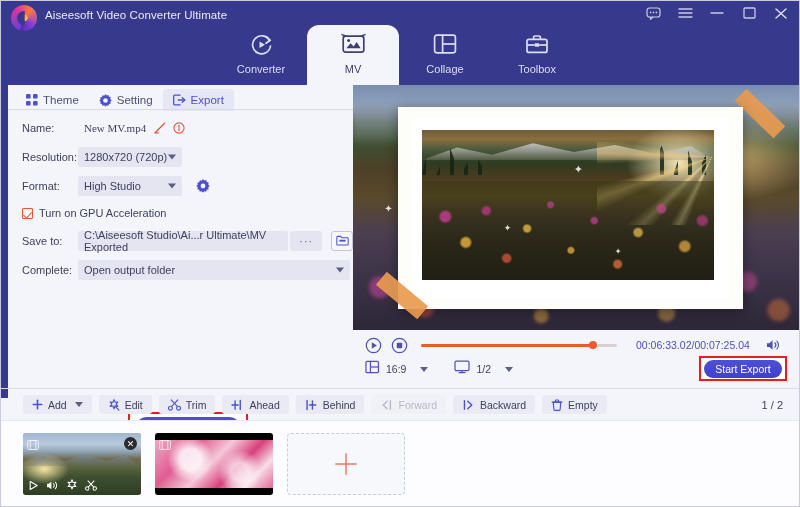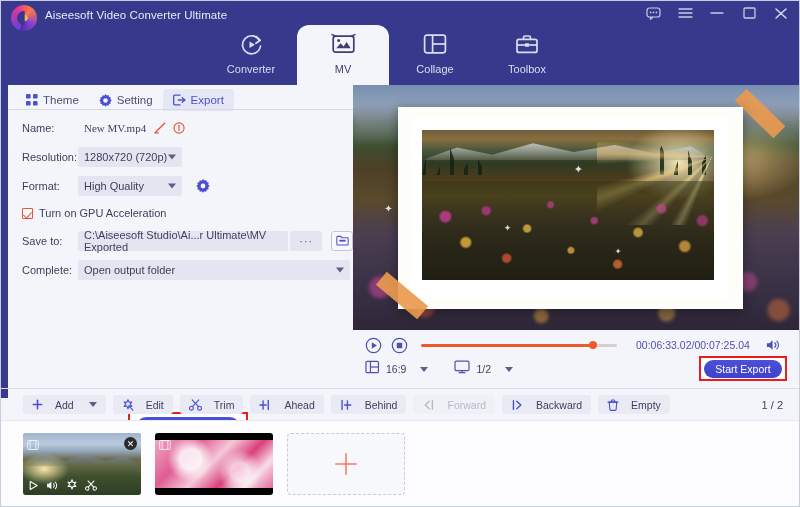--- a/index.html
+++ b/index.html
@@ -50,21 +50,21 @@
   }
   .winbtn {
     width: 16px; height: 16px;
     display: flex; align-items: center; justify-content: center;
     cursor: pointer;
   }
   .winbtn svg { display: block; }
 
   
   .mainnav {
-    position: absolute; left: 204px; top: 24px;
+    position: absolute; left: 214px; top: 24px;
     display: flex; align-items: flex-end; height: 60px;
   }
   .navtab {
     width: 92px; height: 60px;
     display: flex; flex-direction: column;
     align-items: center; justify-content: flex-start;
     padding-top: 6px;
     cursor: pointer; position: relative;
   }
   .navtab .navlabel {
@@ -373,21 +373,21 @@
   }
 
   
   .toolbar {
     position:absolute; left:0; top:388px; width:800px; height:31px;
     display:flex; align-items:center; padding-left:22px; gap:7px;
   }
   .tbtn {
     height:19px; padding:0 9px;
     background:#e9eaf4; border-radius:3px;
-    display:flex; align-items:center; gap:12px;
+    display:flex; align-items:center; gap:5px;
     font-size:10.5px; color:#3c3f5e; cursor:pointer;
   }
   .tbtn.disabled { color:#b6b8ca; background:#f0f1f7; cursor:default; }
   .tbtn svg { display:block; }
   .pageind {
     position:absolute; right:18px; top:50%; transform:translateY(-50%);
     font-size:11px; color:#3c3f5e;
   }
 
   
@@ -614,21 +614,21 @@
         <div class="flabel">Resolution:</div>
         <div class="fselect w-res">
           <span>1280x720 (720p)</span>
           <span class="caret"></span>
         </div>
       </div>
 
       <div class="frow">
         <div class="flabel">Format:</div>
         <div class="fselect w-qual">
-          <span>High Quality</span>
+          <span>High Studio</span>
           <span class="caret"></span>
         </div>
         <span class="iconbtn" style="margin-left:14px">
           <svg width="14" height="14" viewBox="0 0 14 14">
               <path fill="#4b4fd0" d="M7 0l1.3 1.5 1.9-.5.6 1.9 1.9.6-.5 1.9L13.7 7l-1.5 1.3.5 1.9-1.9.6-.6 1.9-1.9-.5L7 13.7l-1.3-1.5-1.9.5-.6-1.9-1.9-.6.5-1.9L.3 7l1.5-1.3-.5-1.9 1.9-.6.6-1.9 1.9.5z"></path>
               <circle cx="7" cy="7" r="2.4" fill="#f4f5fa"></circle>
             </svg>
         </span>
       </div>
 

